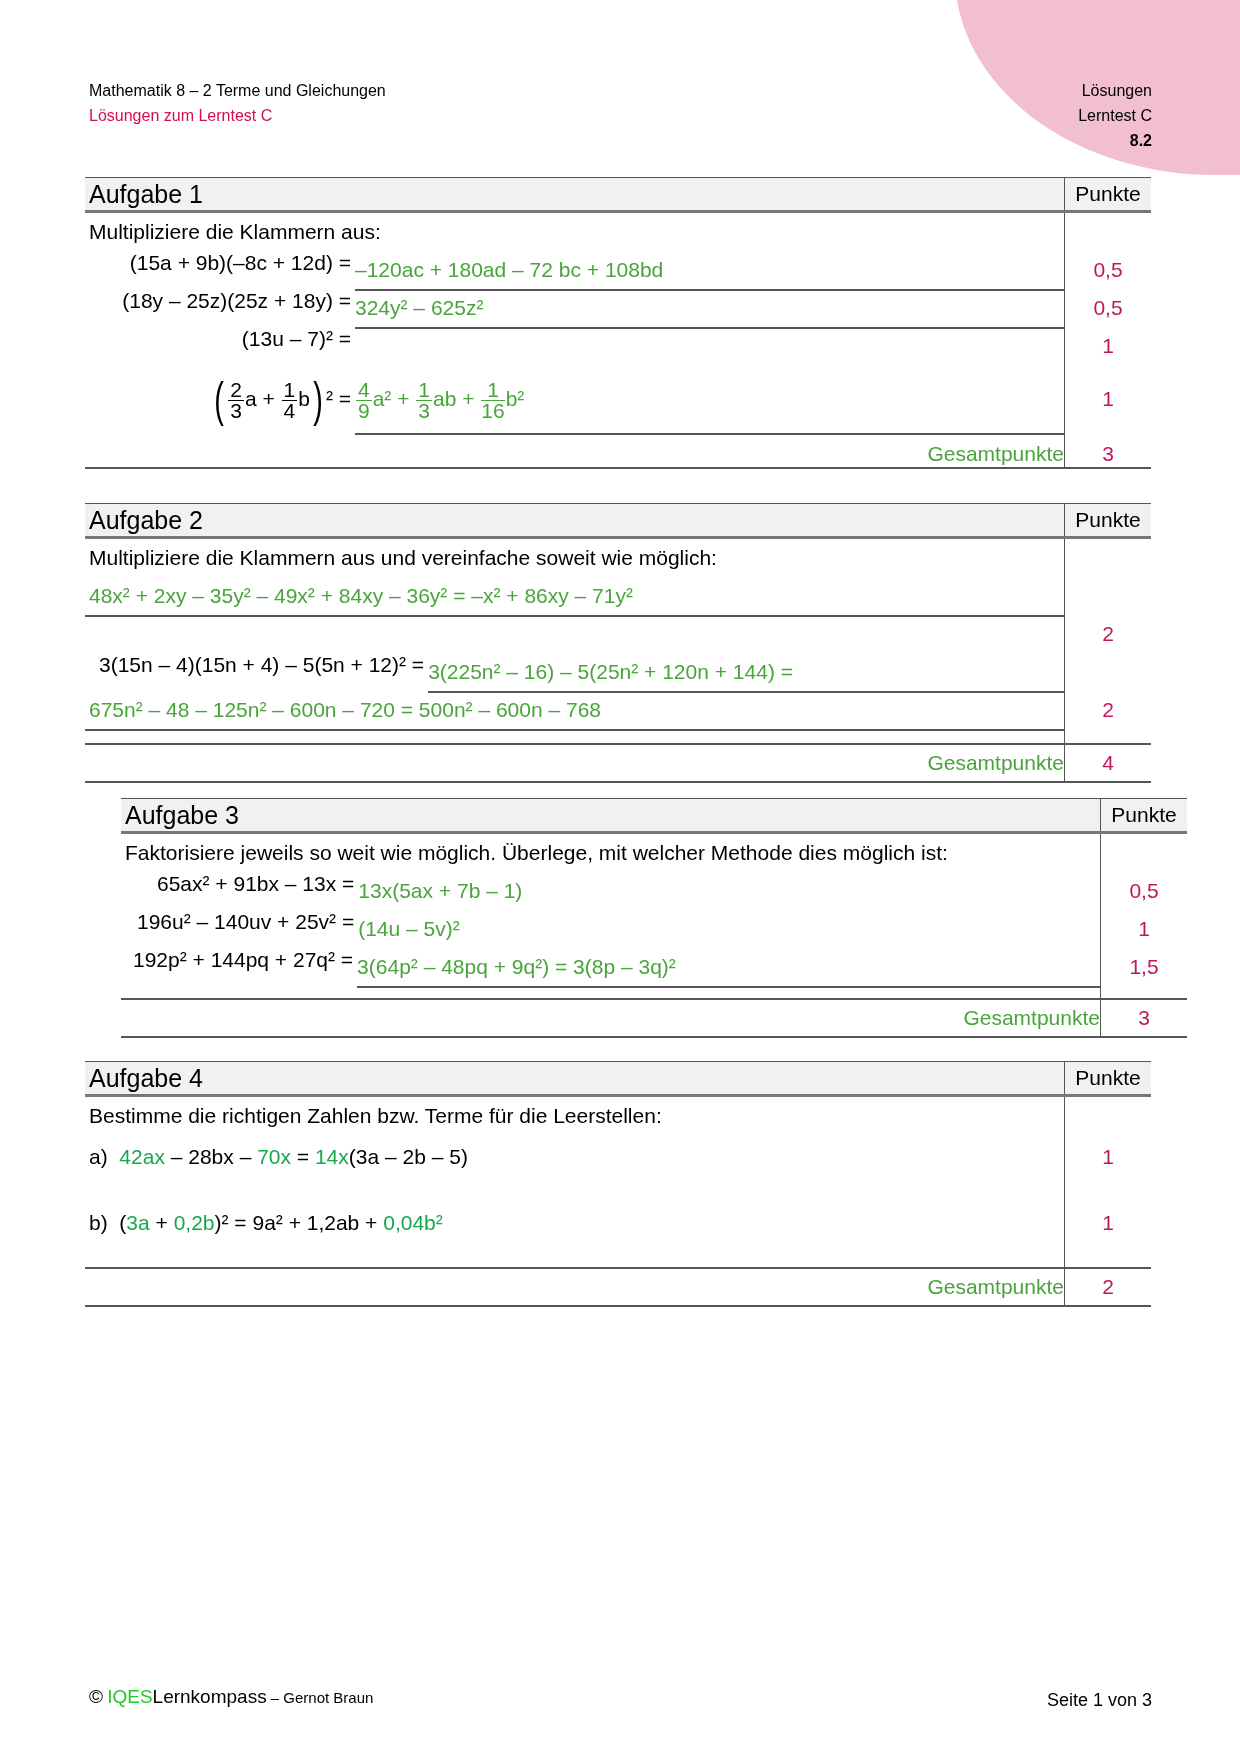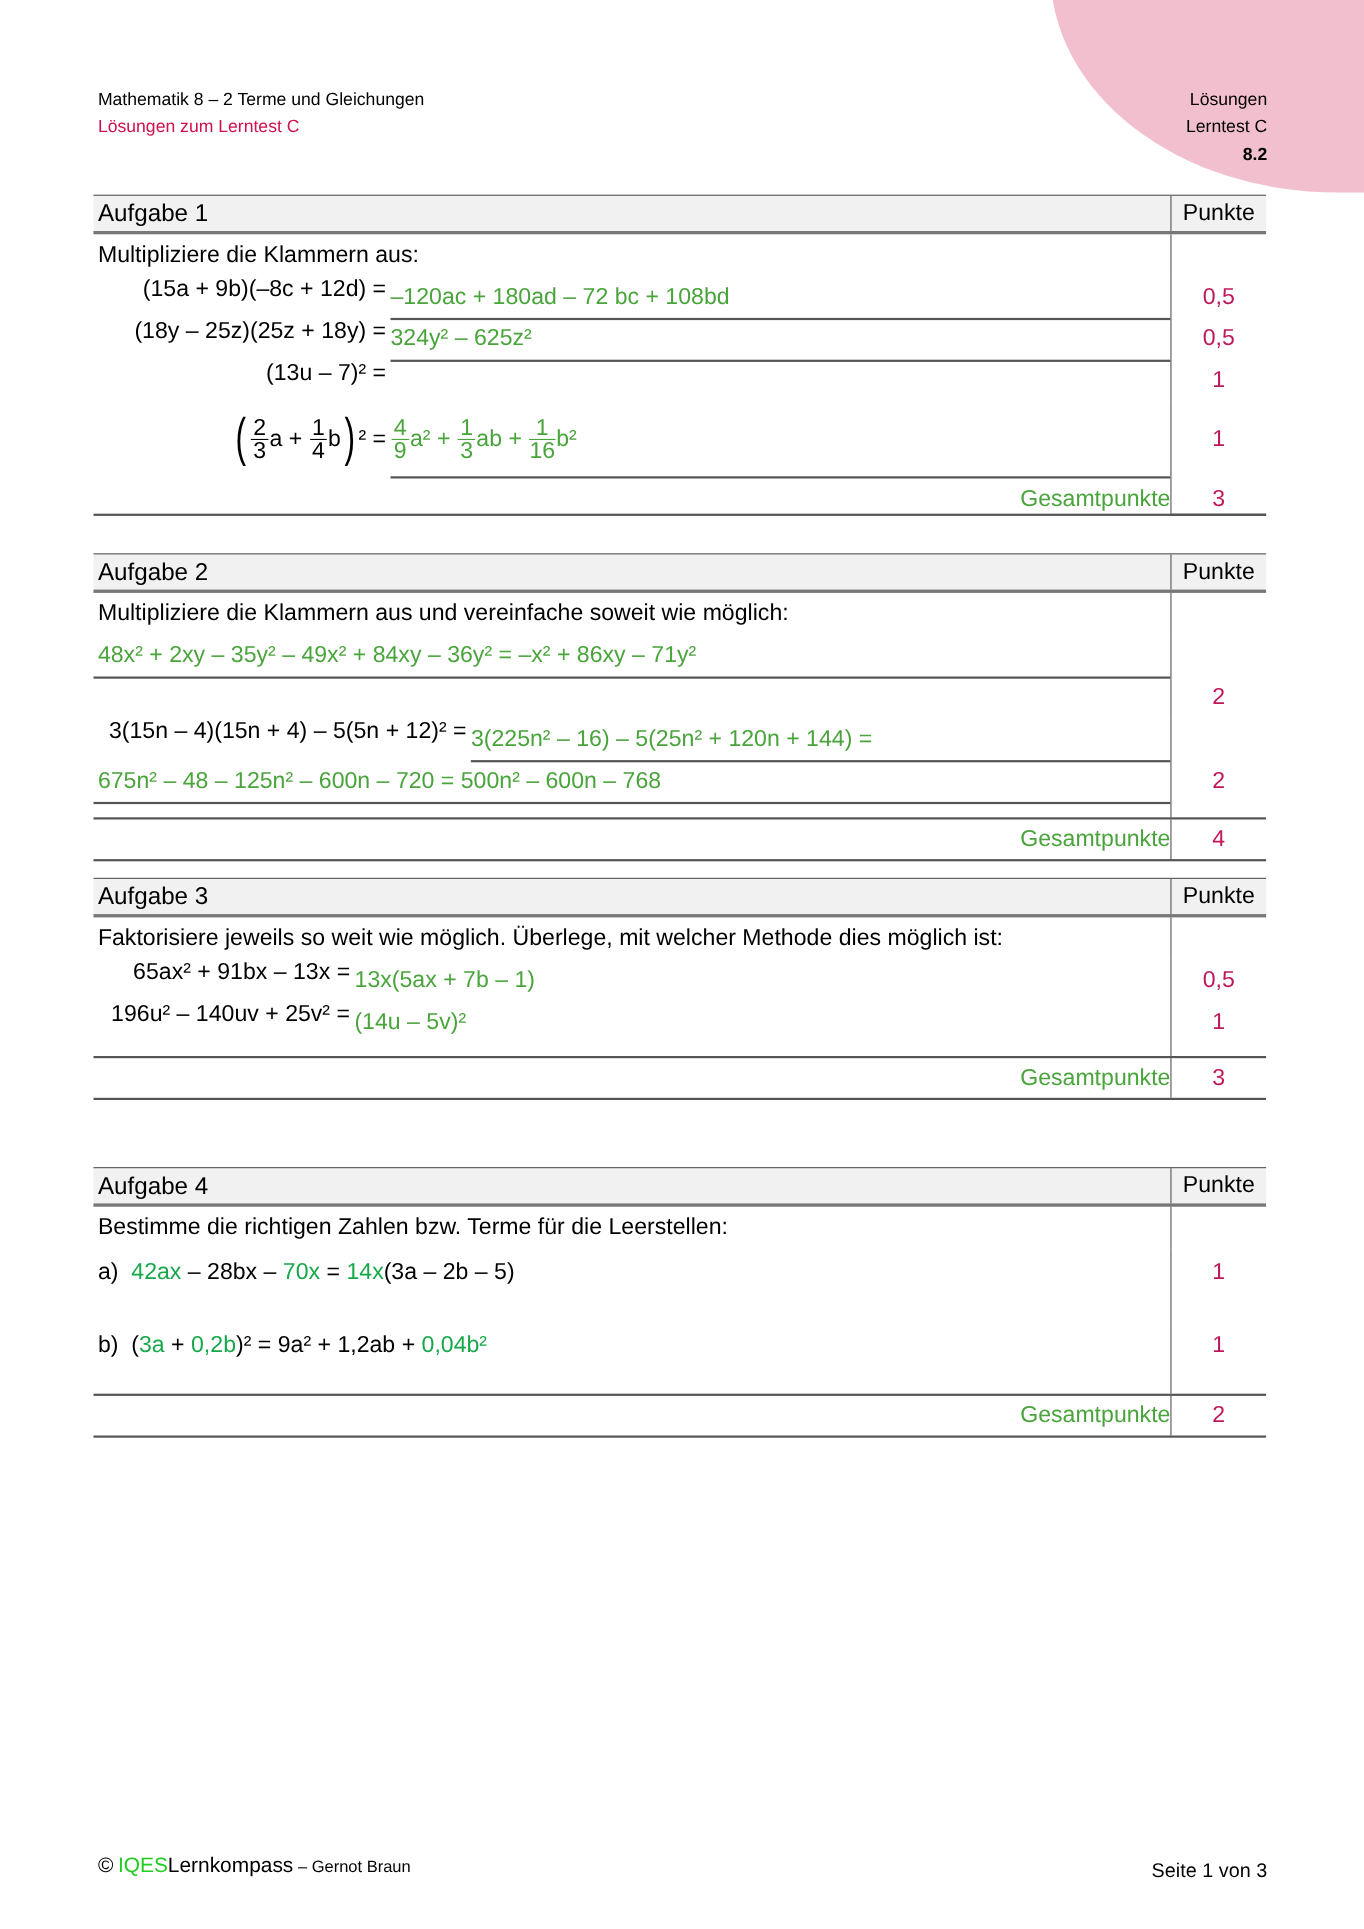--- a/index.html
+++ b/index.html
@@ -10,21 +10,21 @@
   .hdr-left { position:absolute; left:89px; top:78px; font-size:16px; line-height:25px; }
   .hdr-left .sub { color:#d0104c; font-weight:normal; }
   .hdr-right { position:absolute; right:88px; top:78px; font-size:16px; line-height:25px; text-align:right; }
   .hdr-right .num { font-weight:bold; }
 
   .task { position:absolute; left:85px; width:1066px; }
   .row { position:relative; display:flex; }
   .left { width:979px; position:relative; }
   .right { width:86px; border-left:1.5px solid #555; text-align:center; color:#be185d; font-size:21px; }
   .head { background:#f1f1f1; border-top:1.5px solid #555; border-bottom:3px solid #777; height:32px; }
-  .head .left { font-size:22px; line-height:32px; padding-left:4px; box-sizing:border-box; }
+  .head .left { font-size:25px; line-height:32px; padding-left:4px; box-sizing:border-box; }
   .head .right { color:#000; line-height:32px; }
   .txt { font-size:21px; line-height:38px; padding-left:4px; }
   .gg { color:#17a84b; }
   .eqline { display:flex; align-items:flex-start; font-size:21px; height:38px; }
   .lhs { text-align:right; white-space:nowrap; padding-right:4px; }
   .ans { flex:1; border-bottom:2px solid #555; height:38px; line-height:38px; color:#4aa43c; white-space:nowrap; }
   .total { border-top:2px solid #555; border-bottom:2px solid #555; height:36px; }
   .total .left { text-align:right; color:#4aa43c; font-size:21px; line-height:36px; }
   .total .right { line-height:36px; }
   .frac { display:inline-block; vertical-align:middle; text-align:center; line-height:20px; margin:0 1px; }
@@ -143,21 +143,21 @@
   <div class="row" style="height:14px">
       <div class="left"></div>
       <div class="right"></div>
     </div>
   <div class="row total">
     <div class="left">Gesamtpunkte</div>
     <div class="right">4</div>
   </div>
 </div>
 
-<div class="task" style="top:798px;">
+<div class="task" style="top:798px;margin-left:36px;">
   <div class="row head">
     <div class="left">Aufgabe 3</div>
     <div class="right">Punkte</div>
   </div>
   <div class="row">
     <div class="left">
         <div class="txt">Faktorisiere jeweils so weit wie möglich. Überlege, mit welcher Methode dies möglich ist:</div>
       </div>
     <div class="right"></div>
   </div>
@@ -171,20 +171,29 @@
     <div class="right" style="line-height:38px">0,5</div>
   </div>
   <div class="row">
     <div class="left">
         <div class="eqline">
       <div class="lhs" style="padding-left:16px">196u² – 140uv + 25v² =</div>
       <div class="ans" style="border-bottom:none">(14u – 5v)²</div>
         </div>
       </div>
     <div class="right" style="line-height:38px">1</div>
+  </div>
+  <div class="row">
+    <div class="left">
+        <div class="eqline">
+      <div class="lhs" style="padding-left:12px">192p² + 144pq + 27q² =</div>
+      <div class="ans">3(64p² – 48pq + 9q²) = 3(8p – 3q)²</div>
+        </div>
+      </div>
+    <div class="right" style="line-height:38px">1,5</div>
   </div>
   <div class="row" style="height:12px">
       <div class="left"></div>
       <div class="right"></div>
     </div>
   <div class="row total">
     <div class="left">Gesamtpunkte</div>
     <div class="right">3</div>
   </div>
 </div>

